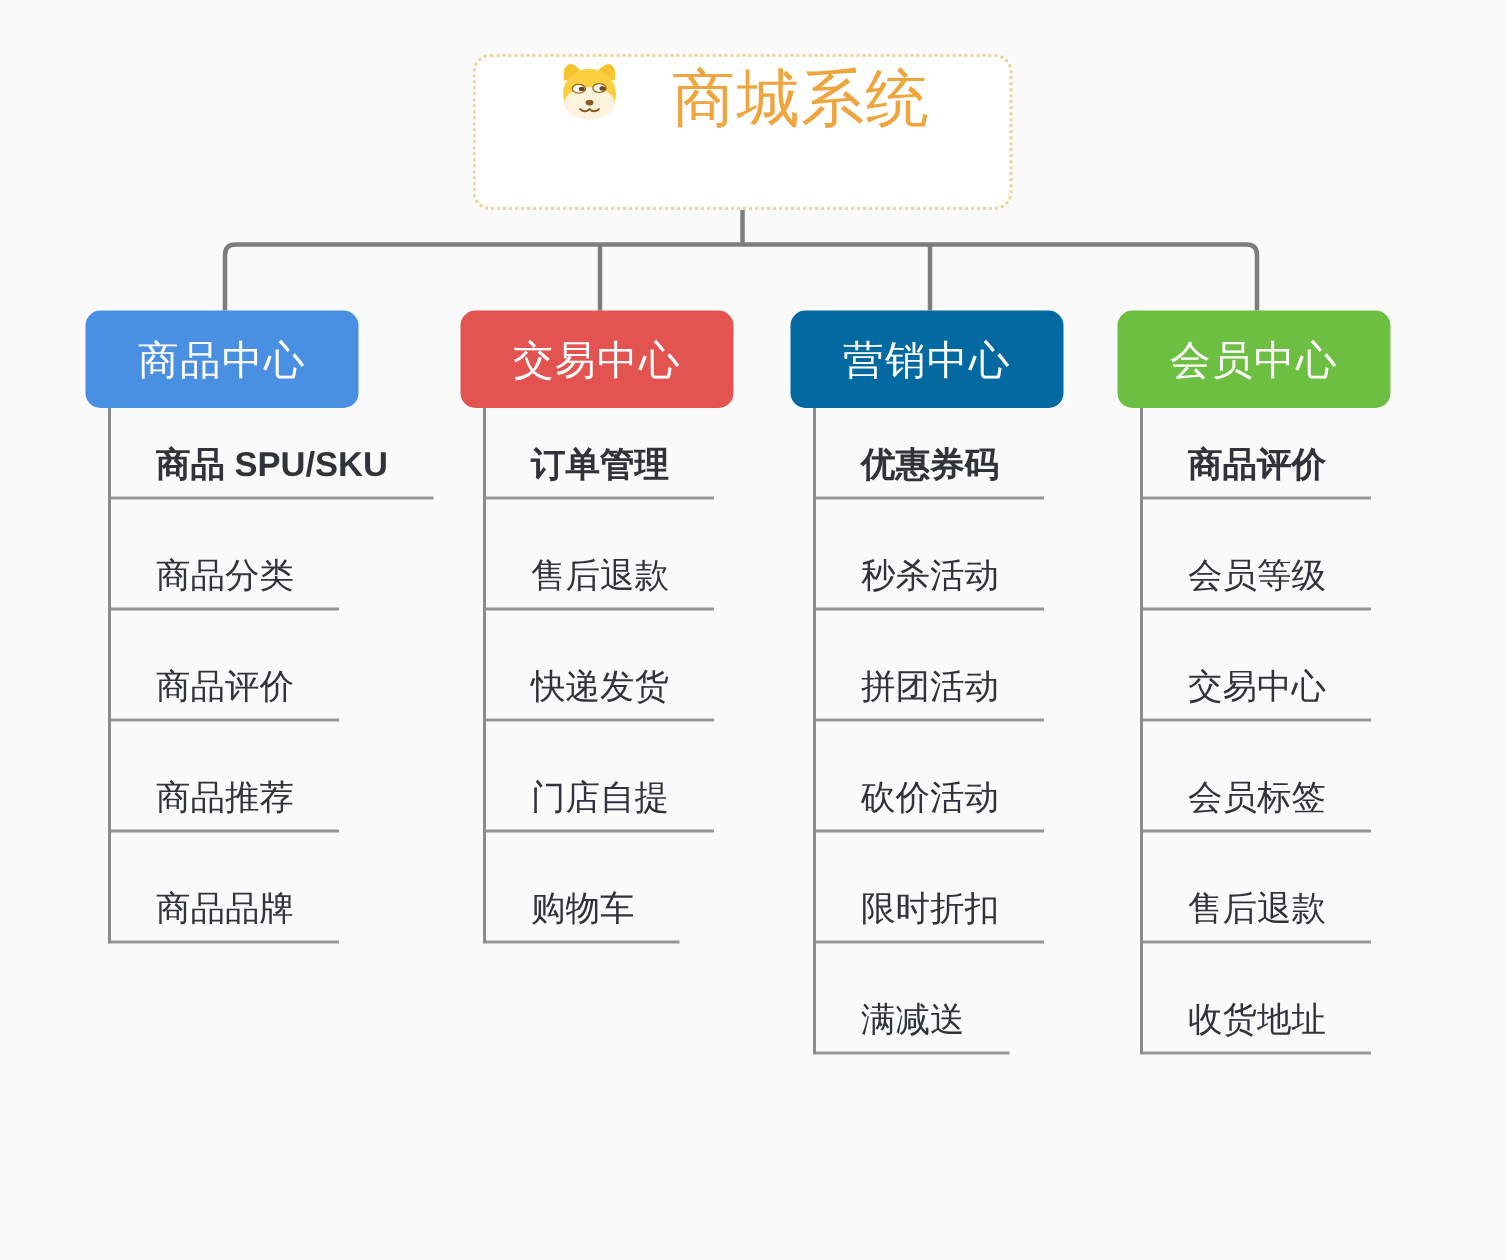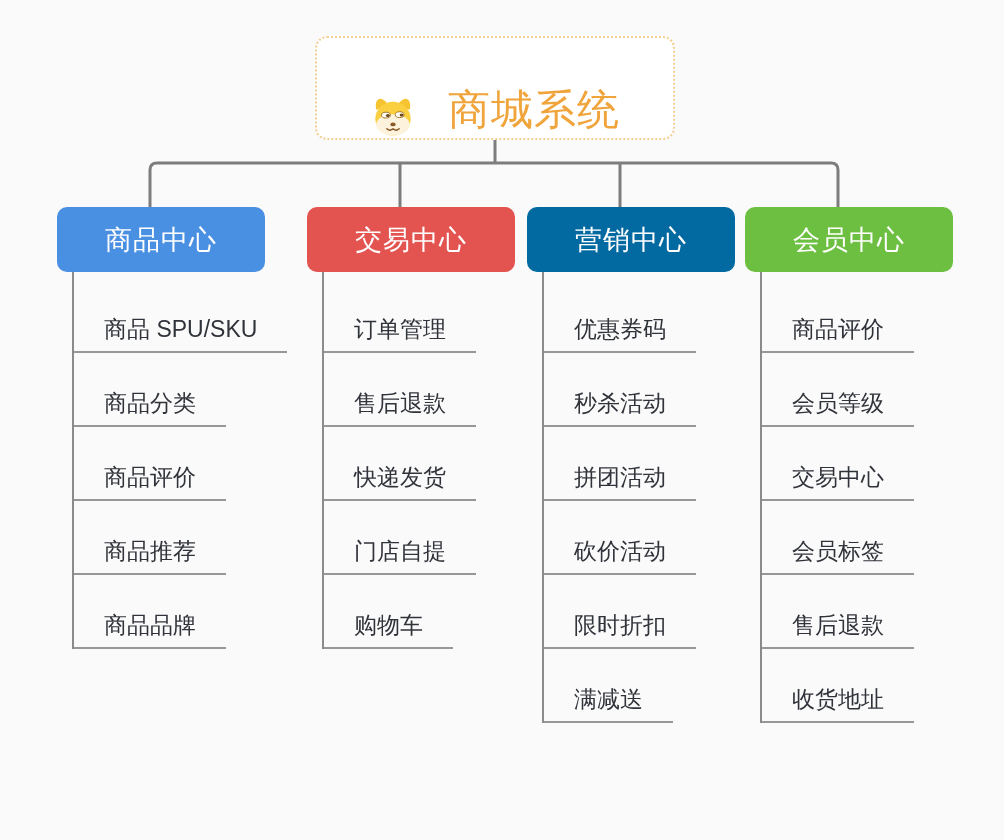--- a/index.html
+++ b/index.html
@@ -23,55 +23,55 @@
   }
   
   .root-node {
     position: absolute;
     left: 315px; top: 36px;
     width: 360px; height: 104px;
     background: #ffffff;
     border: 2px dotted #f4cf92;
     border-radius: 12px;
     display: flex;
-    align-items: flex-end;
+    align-items: flex-start;
     justify-content: center;
     gap: 32px;
   }
   .root-title {
     font-size: 42px;
     letter-spacing: 1px;
     color: #f0a43c;
     font-weight: 500;
     white-space: nowrap;
   }
   .doge { width: 46px; height: 44px; flex: 0 0 auto; }
   
   .branch { position: absolute; top: 207px; width: 187px; }
   .branch-0 { left: 57px; }
   .branch-1 { left: 307px; }
   .branch-2 { left: 527px; }
   .branch-3 { left: 745px; text-align: center; }
   .branch-header {
-    width: 208px; height: 65px;
+    width: 182px; height: 65px;
     border-radius: 10px;
     display: flex;
     align-items: center;
     justify-content: center;
     color: #ffffff;
     font-size: 27px;
     letter-spacing: 1px;
     white-space: nowrap;
   }
   .branch-items {
     margin-left: 15px;
     border-left: 2px solid #8b8b8b;
   }
   .item { height: 74px; display: flex; align-items: flex-end; }
-  .item:first-child { height: 81px; }
+  .item:first-child { height: 61px; font-weight: bold; }
   .item-label {
     display: inline-block;
     border-bottom: 2px solid #979797;
     padding: 0 30px 6px 30px;
     font-size: 23px;
     color: #30333a;
     white-space: nowrap;
   }
 </style>
 </head>

